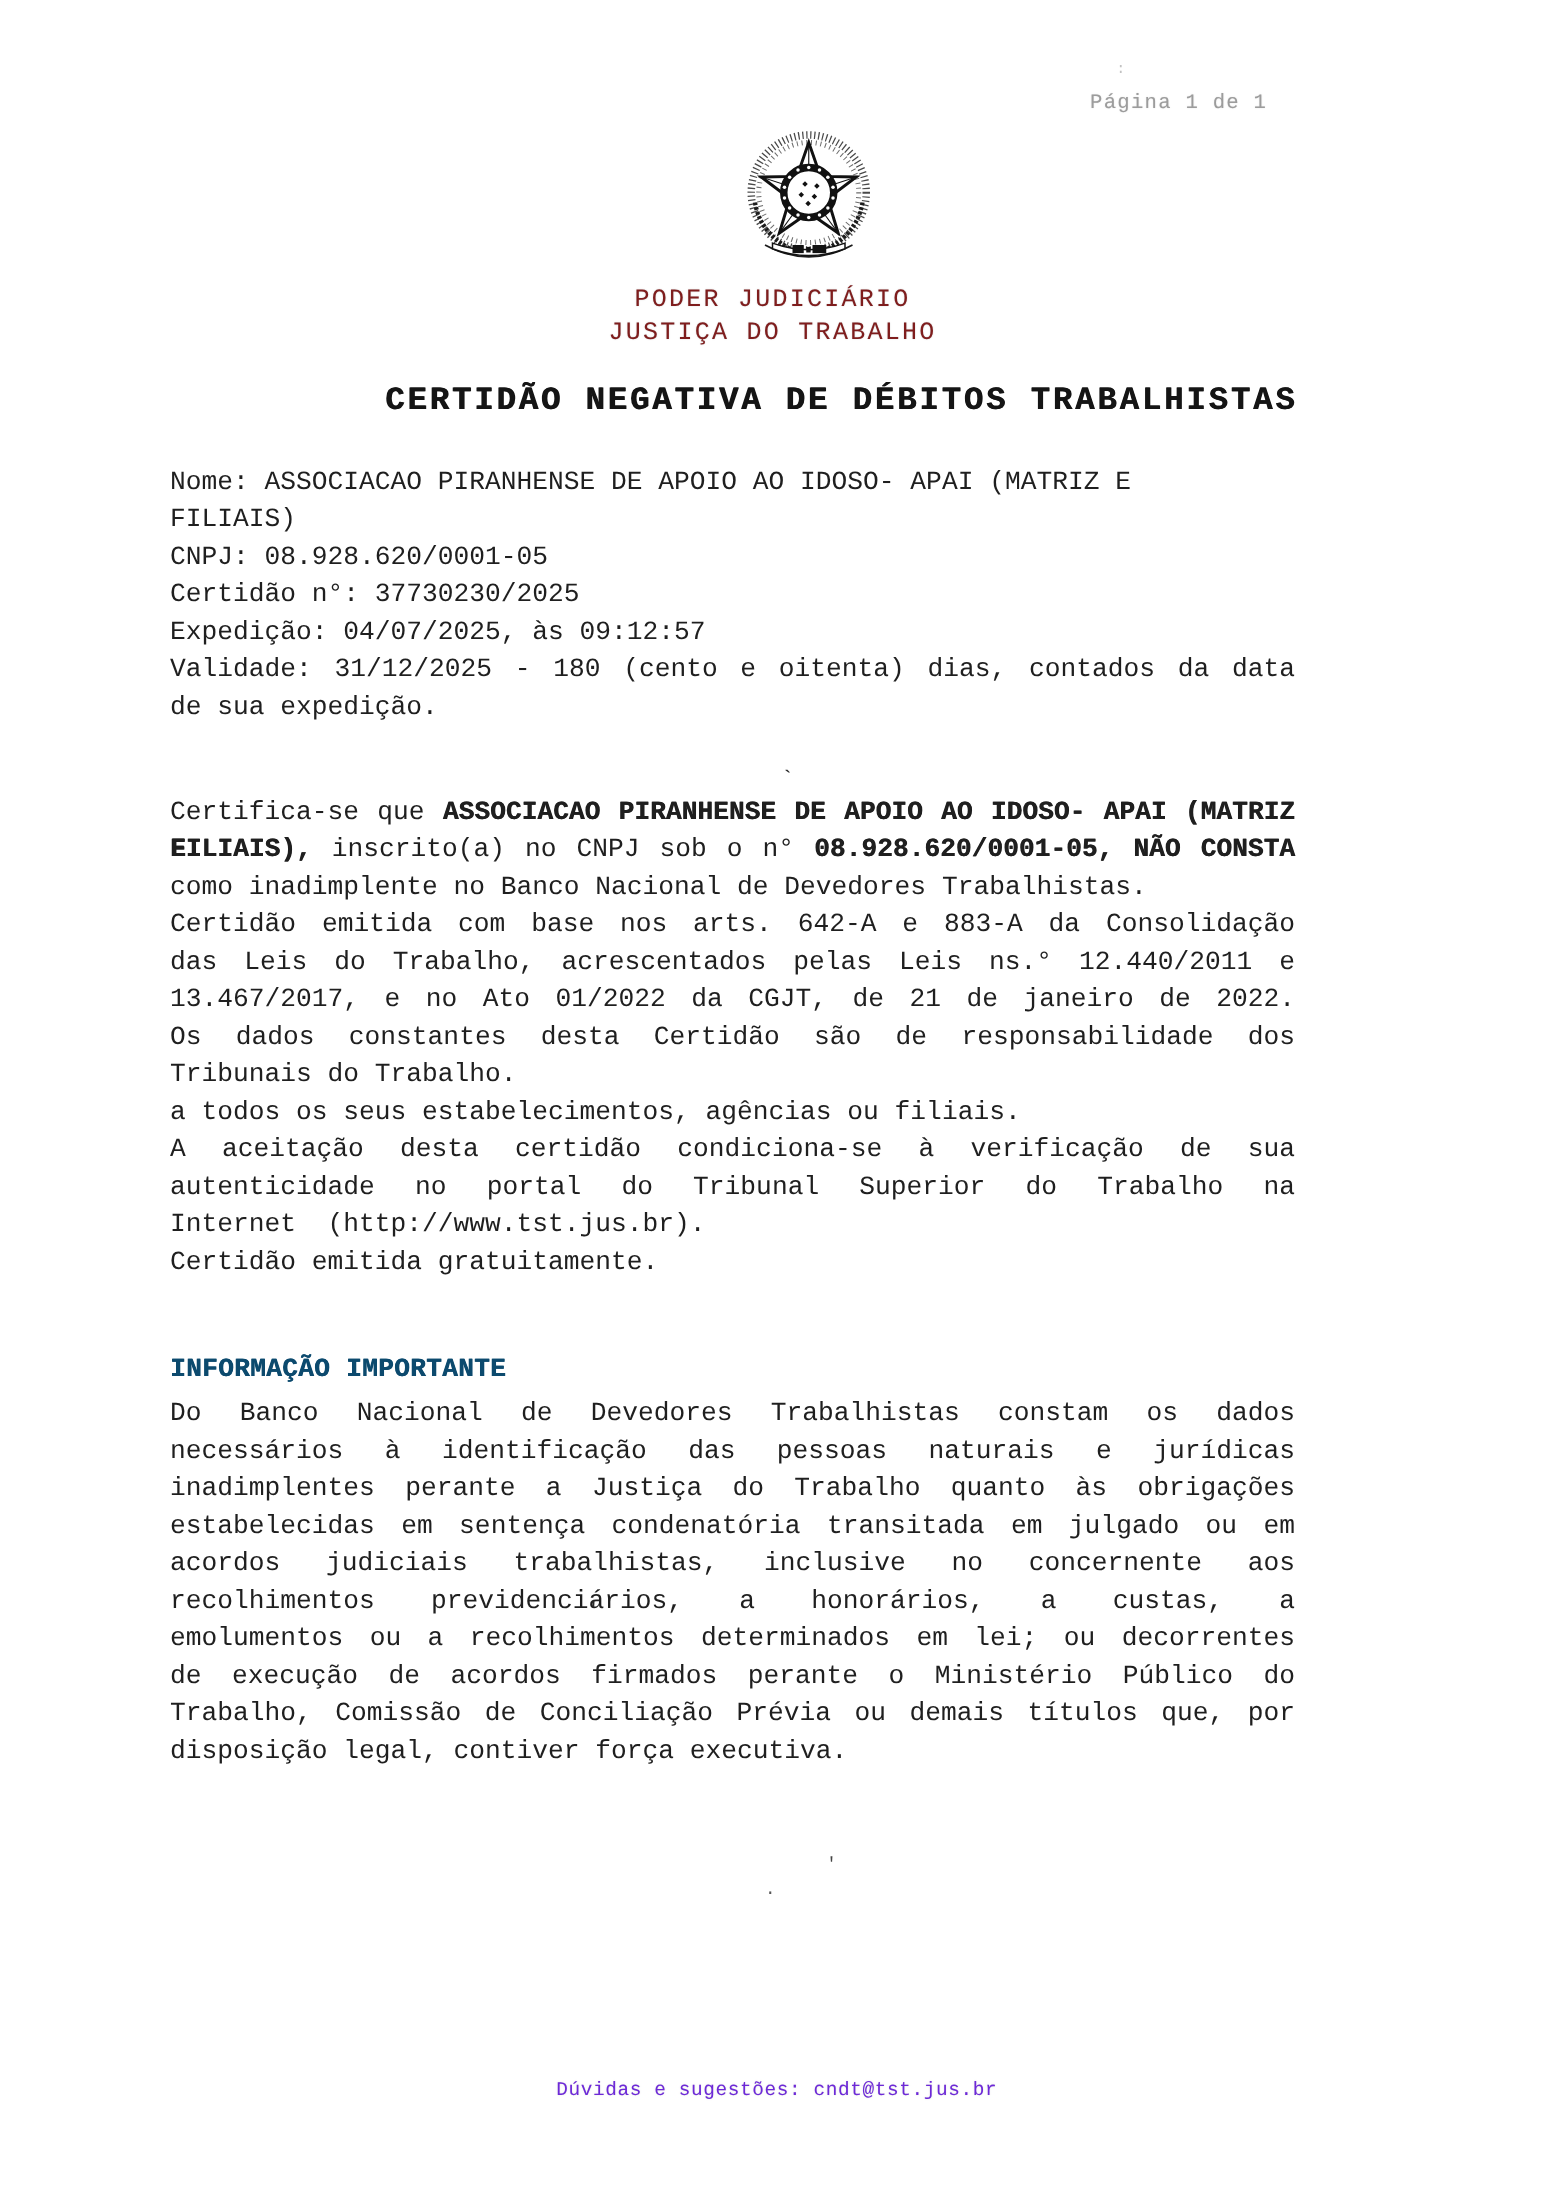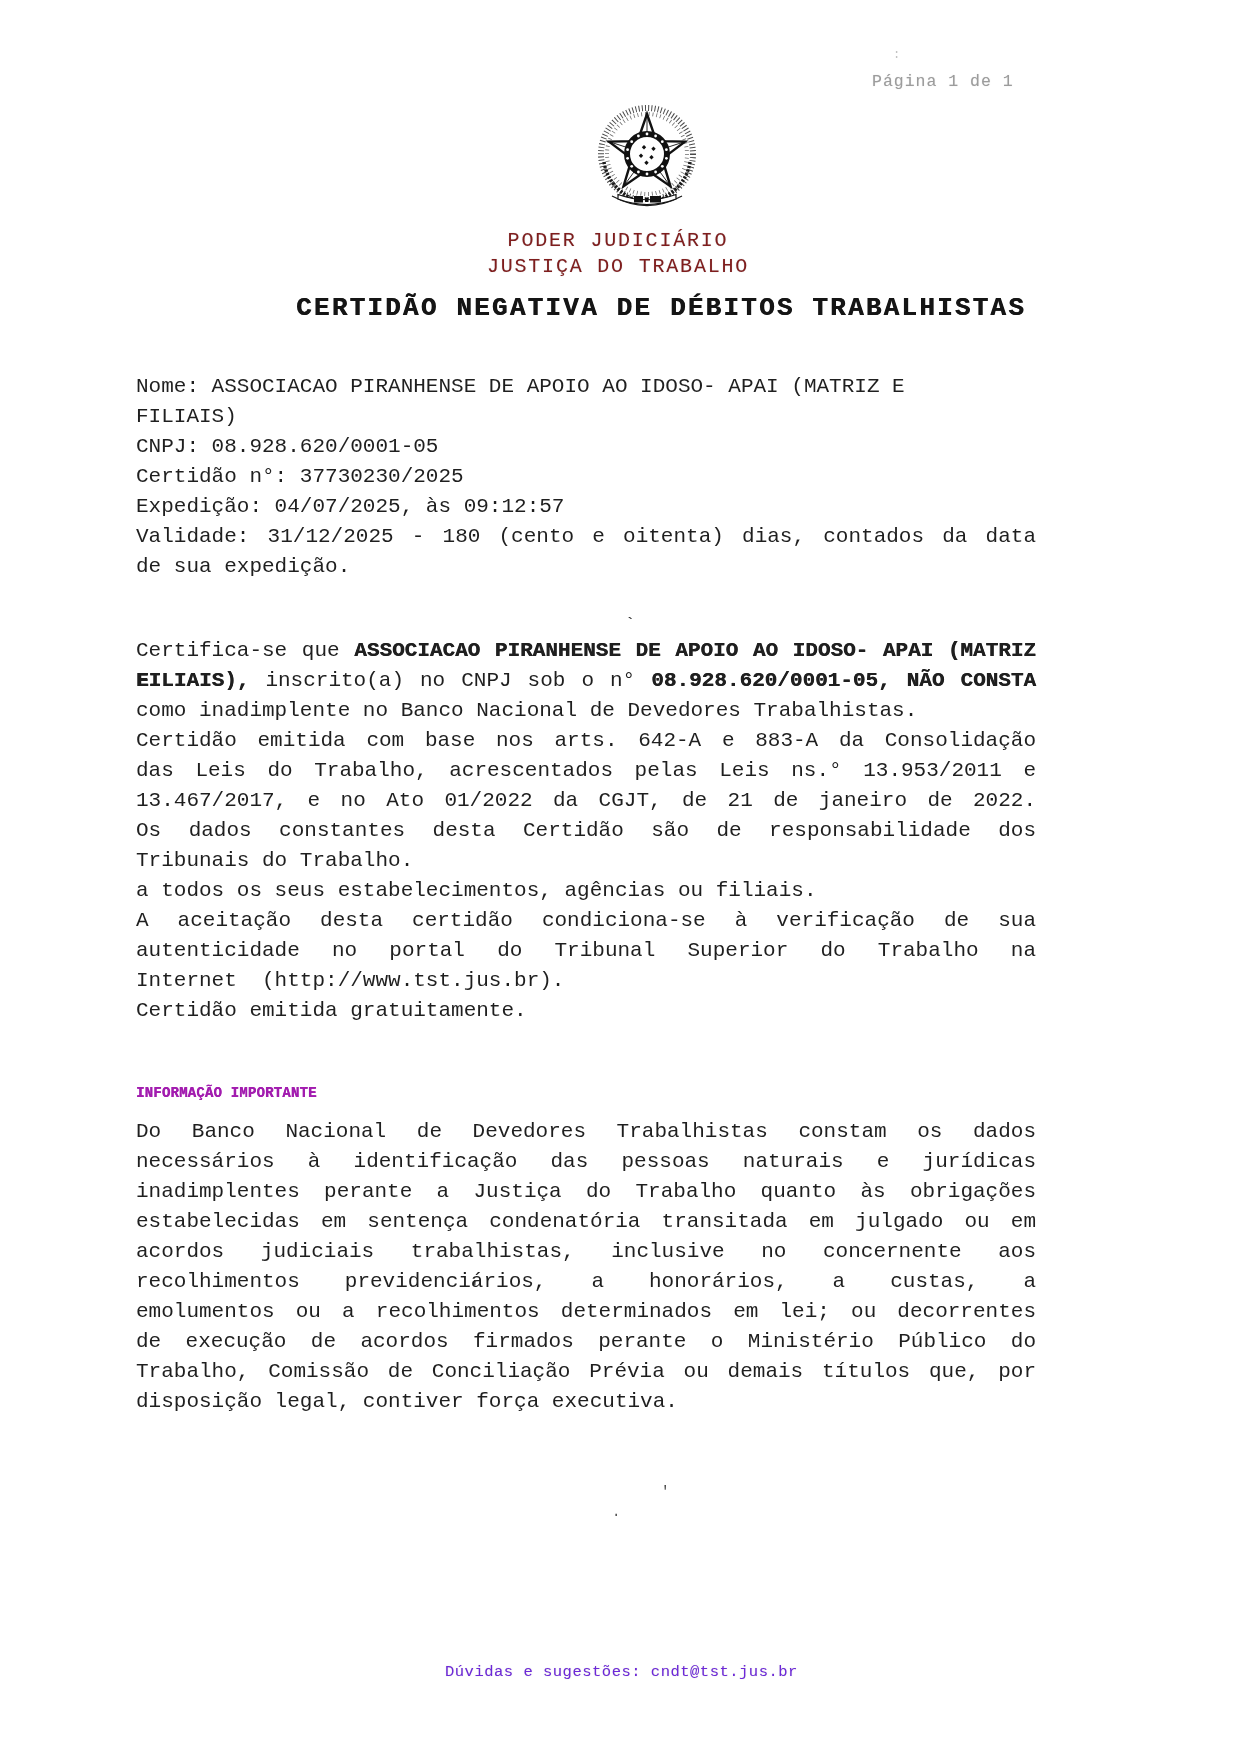--- a/index.html
+++ b/index.html
@@ -23,31 +23,31 @@
   
   .org{
     position:absolute;top:228px;left:618px;transform:translateX(-50%);
     text-align:center;color:#7f1d1d;
     font-size:20px;letter-spacing:1.8px;line-height:26px;white-space:nowrap;
     text-shadow:0 0 1px rgba(80,80,80,.35);
   }
   
   .title{
     position:absolute;top:293px;left:661px;transform:translateX(-50%);
-    margin:0;font-size:26px;font-weight:bold;letter-spacing:2.2px;
+    margin:12px;font-size:26px;font-weight:bold;letter-spacing:2.2px;
     white-space:nowrap;color:#151515;
     text-shadow:.5px 0 0 currentColor;
   }
   
   .textblock{position:absolute;left:136px;width:900px;font-size:21px;}
   .info{top:372px;}
   .bodyblock{top:636px;}
   .imp-head{
     position:absolute;left:136px;top:1085px;
-    font-size:14px;font-weight:bold;color:#a21caf;
+    font-size:21px;font-weight:bold;color:#0c4a6e;
     text-shadow:.4px 0 0 currentColor;letter-spacing:.2px;
   }
   .impblock{top:1117px;}
   .line{height:30px;line-height:30px;white-space:pre;}
   .line.j{white-space:normal;text-align:justify;text-align-last:justify;}
   .line b{font-weight:bold;text-shadow:.4px 0 0 currentColor;}
   
   .footer{
     position:absolute;top:1663px;left:445px;
     font-size:15.5px;letter-spacing:.5px;color:#6d28d9;
@@ -133,21 +133,21 @@
     <div class="line">Expedição: 04/07/2025, às 09:12:57</div>
     <div class="line j">Validade: 31/12/2025 - 180 (cento e oitenta) dias, contados da data</div>
     <div class="line">de sua expedição.</div>
   </div>
 
   <div class="textblock bodyblock">
     <div class="line j"><span>Certifica-se que </span><b>ASSOCIACAO PIRANHENSE DE APOIO AO IDOSO- APAI (MATRIZ E</b></div>
     <div class="line j"><b>FILIAIS),</b><span> inscrito(a) no CNPJ sob o n° </span><b>08.928.620/0001-05, NÃO CONSTA</b></div>
     <div class="line">como inadimplente no Banco Nacional de Devedores Trabalhistas.</div>
     <div class="line j">Certidão emitida com base nos arts. 642-A e 883-A da Consolidação</div>
-    <div class="line j">das Leis do Trabalho, acrescentados pelas Leis ns.° 13.953/2011 e</div>
+    <div class="line j">das Leis do Trabalho, acrescentados pelas Leis ns.° 12.440/2011 e</div>
     <div class="line j">13.467/2017, e no Ato 01/2022 da CGJT, de 21 de janeiro de 2022.</div>
     <div class="line j">Os dados constantes desta Certidão são de responsabilidade dos</div>
     <div class="line">Tribunais do Trabalho.</div>
     <div class="line">a todos os seus estabelecimentos, agências ou filiais.</div>
     <div class="line j">A aceitação desta certidão condiciona-se à verificação de sua</div>
     <div class="line j">autenticidade no portal do Tribunal Superior do Trabalho na</div>
     <div class="line">Internet  (http://www.tst.jus.br).</div>
     <div class="line">Certidão emitida gratuitamente.</div>
   </div>
 

